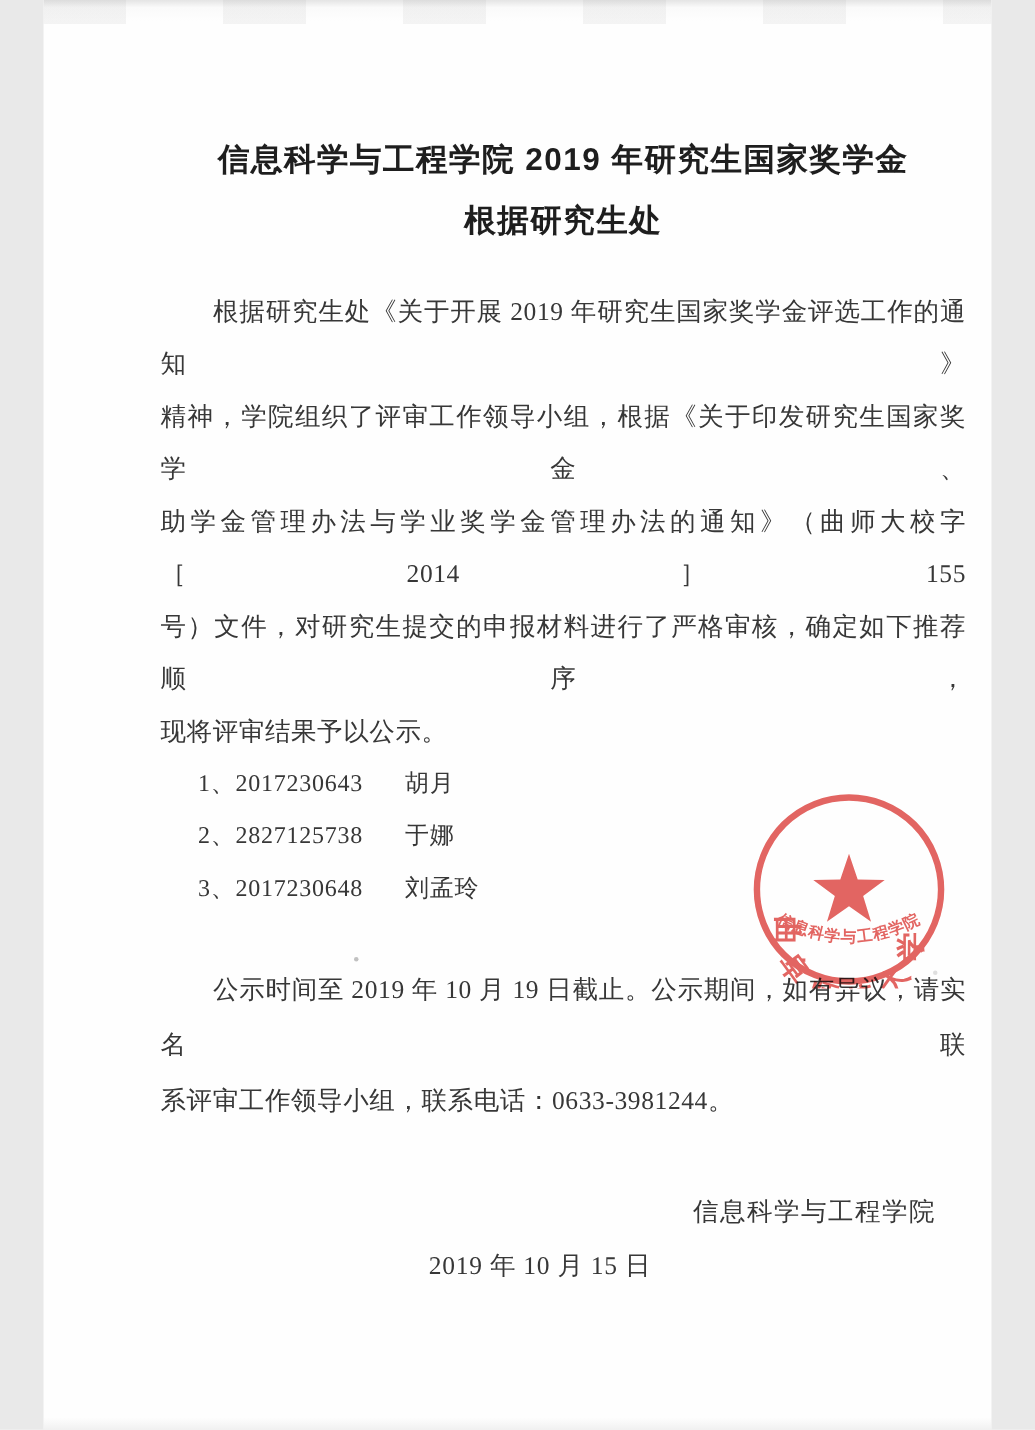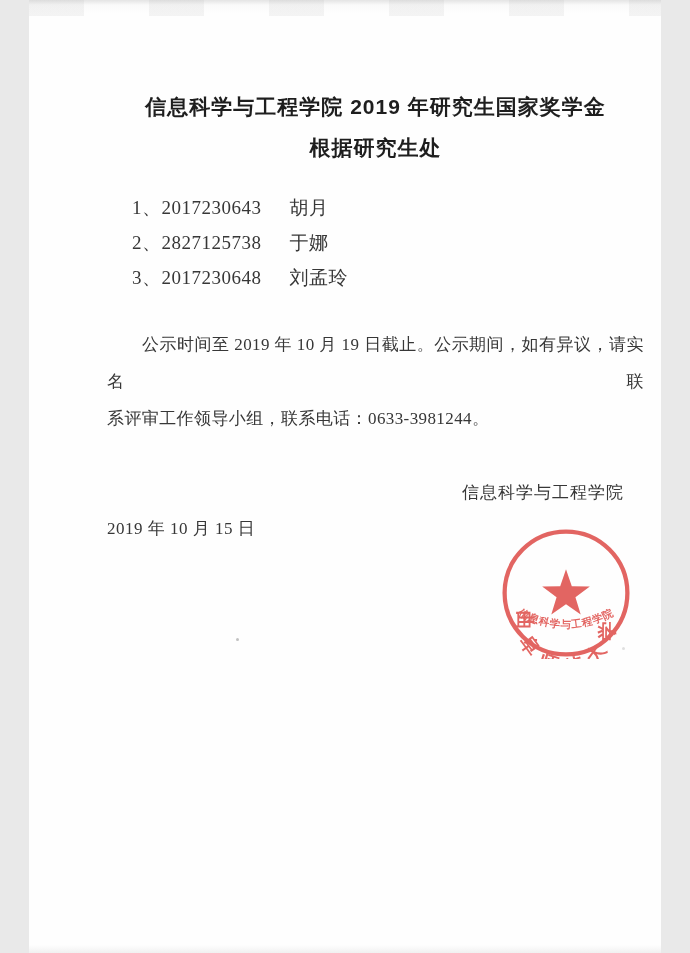--- a/index.html
+++ b/index.html
@@ -47,39 +47,39 @@
     color:#373737;
     letter-spacing:.4px;
     text-align:justify;
     white-space:nowrap;
   }
   .body-line.fill { text-align:justify; text-align-last:justify; white-space:normal; }
   .body-line.indent { text-indent:35px; }
 
   .list { margin:0; }
   .list-item {
-    font-size:19px;
+    font-size:16px;
     line-height:35px;
     padding-left:25px;
     color:#373737;
     letter-spacing:.5px;
   }
   .list-item .student-name { margin-left:28px; }
 
   .para2 { margin-top:31px; }
   .para2 .body-line { line-height:37px; }
 
   .sign-block { margin-top:38px; }
   .sign-org {
     font-size:17px; line-height:36px; color:#373737;
     text-align:right; padding-right:20px; letter-spacing:1px;
   }
   .sign-date {
     font-size:17px; line-height:36px; color:#373737;
-    text-align:left; padding-right:31px; letter-spacing:.5px;
+    text-align:center; padding-right:31px; letter-spacing:.5px;
   }
 
   .seal {
     position:absolute;
     left:471px; top:527px;
     width:132px; height:132px;
     mix-blend-mode:multiply;
     opacity:.88;
     pointer-events:none;
   }
@@ -93,20 +93,27 @@
   <div class="speck" style="left:207px; top:638px;"></div>
   <div class="speck" style="left:593px; top:647px; opacity:.5;"></div>
 
   <div class="content">
 
     <h1 class="title">
       <div>信息科学与工程学院 2019 年研究生国家奖学金</div>
       <div>根据研究生处</div>
     </h1>
 
+    <div class="para1">
+      <div class="body-line fill indent">根据研究生处《关于开展 2019 年研究生国家奖学金评选工作的通知》</div>
+      <div class="body-line fill">精神，学院组织了评审工作领导小组，根据《关于印发研究生国家奖学金、</div>
+      <div class="body-line fill">助学金管理办法与学业奖学金管理办法的通知》（曲师大校字［2014］155</div>
+      <div class="body-line fill">号）文件，对研究生提交的申报材料进行了严格审核，确定如下推荐顺序，</div>
+      <div class="body-line">现将评审结果予以公示。</div>
+    </div>
 
     <div class="list">
       <div class="list-item">
         <span>1、</span><span>2017230643</span><span class="student-name">胡月</span>
       </div>
       <div class="list-item">
         <span>2、</span><span>2827125738</span><span class="student-name">于娜</span>
       </div>
       <div class="list-item">
         <span>3、</span><span>2017230648</span><span class="student-name">刘孟玲</span>

